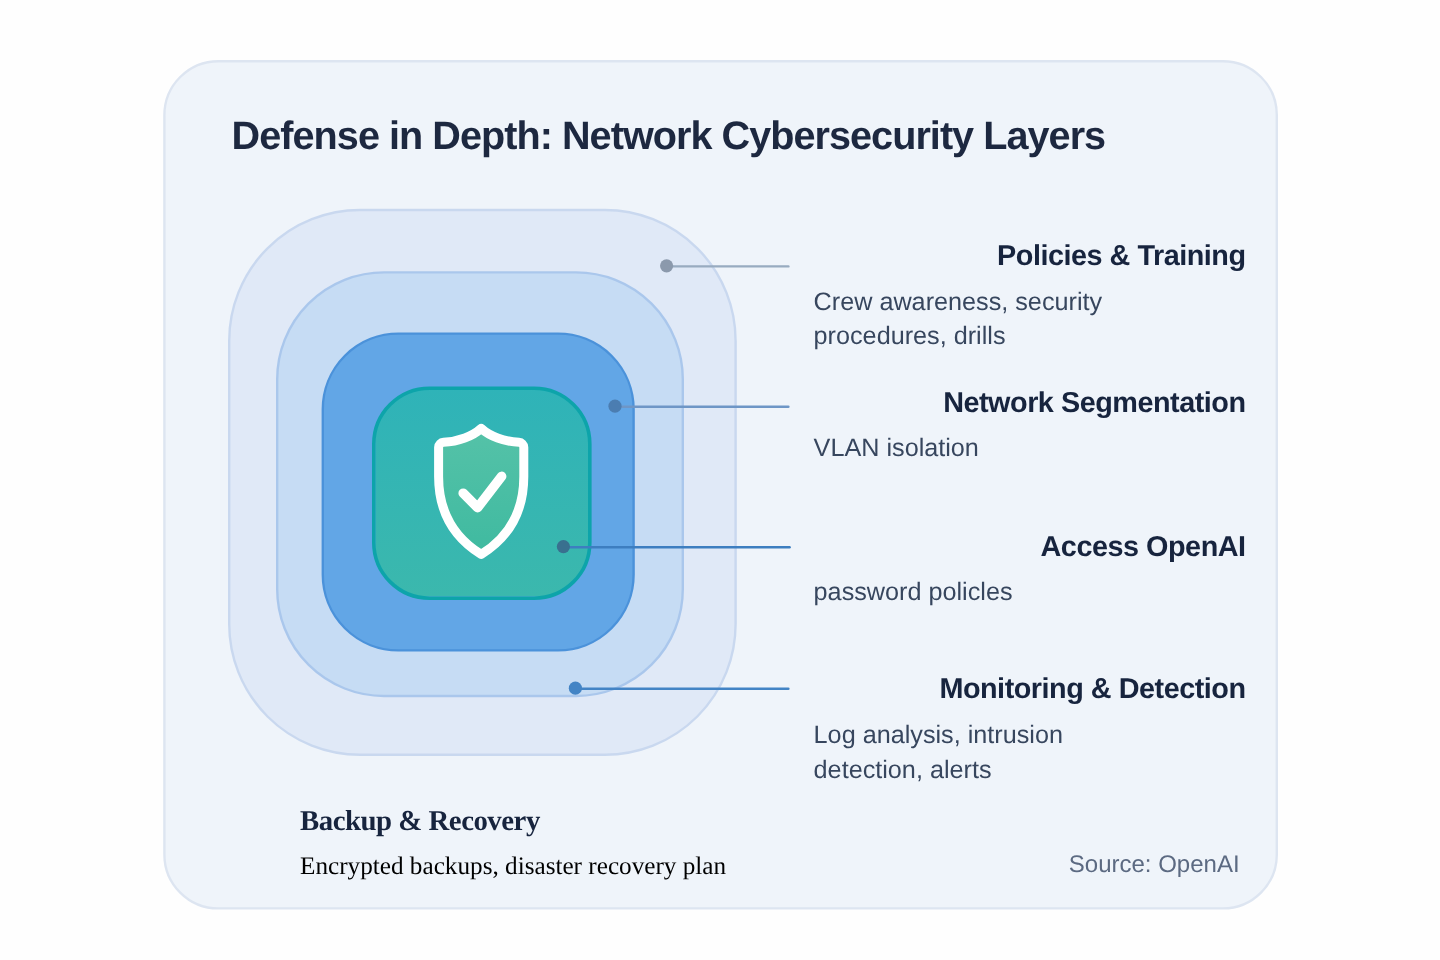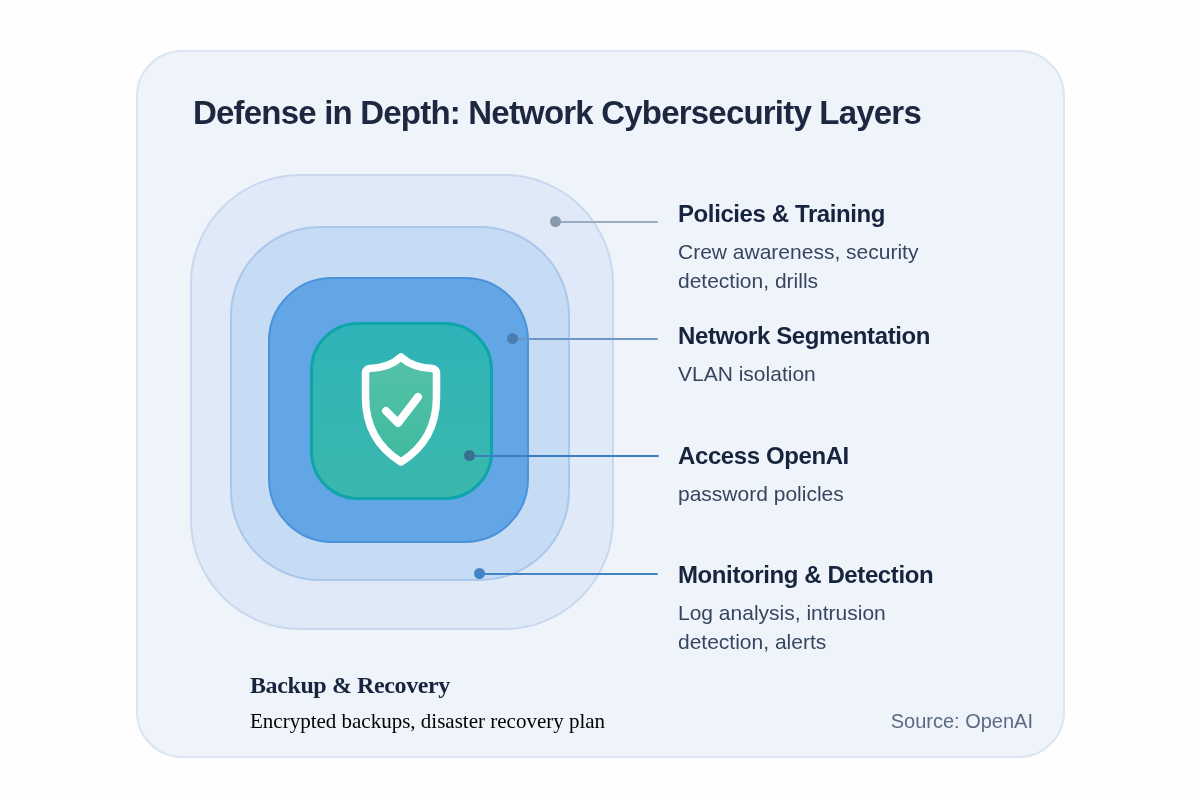--- a/index.html
+++ b/index.html
@@ -92,20 +92,21 @@
   .callout-1 { top: 200px; }
   .callout-2 { top: 322px; }
   .callout-3 { top: 442px; }
   .callout-4 { top: 561px; }
   .callout h2 {
     font-size: 24px;
     font-weight: 700;
     letter-spacing: -0.4px;
     color: #17243e;
     margin-bottom: 9px;
+    text-align: right;
   }
   .callout .desc span {
     display: block;
     font-size: 21px;
     line-height: 29px;
     color: #37465e;
   }
 
   
   .backup { position: absolute; left: 250px; top: 672px; width: 560px; font-family: Liberation Serif, serif; }
@@ -172,21 +173,21 @@
   <div class="c-line line-3"></div>
   <div class="c-dot dot-3"></div>
 
   <div class="c-line line-4"></div>
   <div class="c-dot dot-4"></div>
 
   <div class="callout callout-1">
     <h2>Policies &amp; Training</h2>
     <div class="desc">
       <span>Crew awareness, security</span>
-      <span>detection, drills</span>
+      <span>procedures, drills</span>
     </div>
   </div>
 
   <div class="callout callout-2">
     <h2>Network Segmentation</h2>
     <div class="desc">
       <span>VLAN isolation</span>
     </div>
   </div>
 

